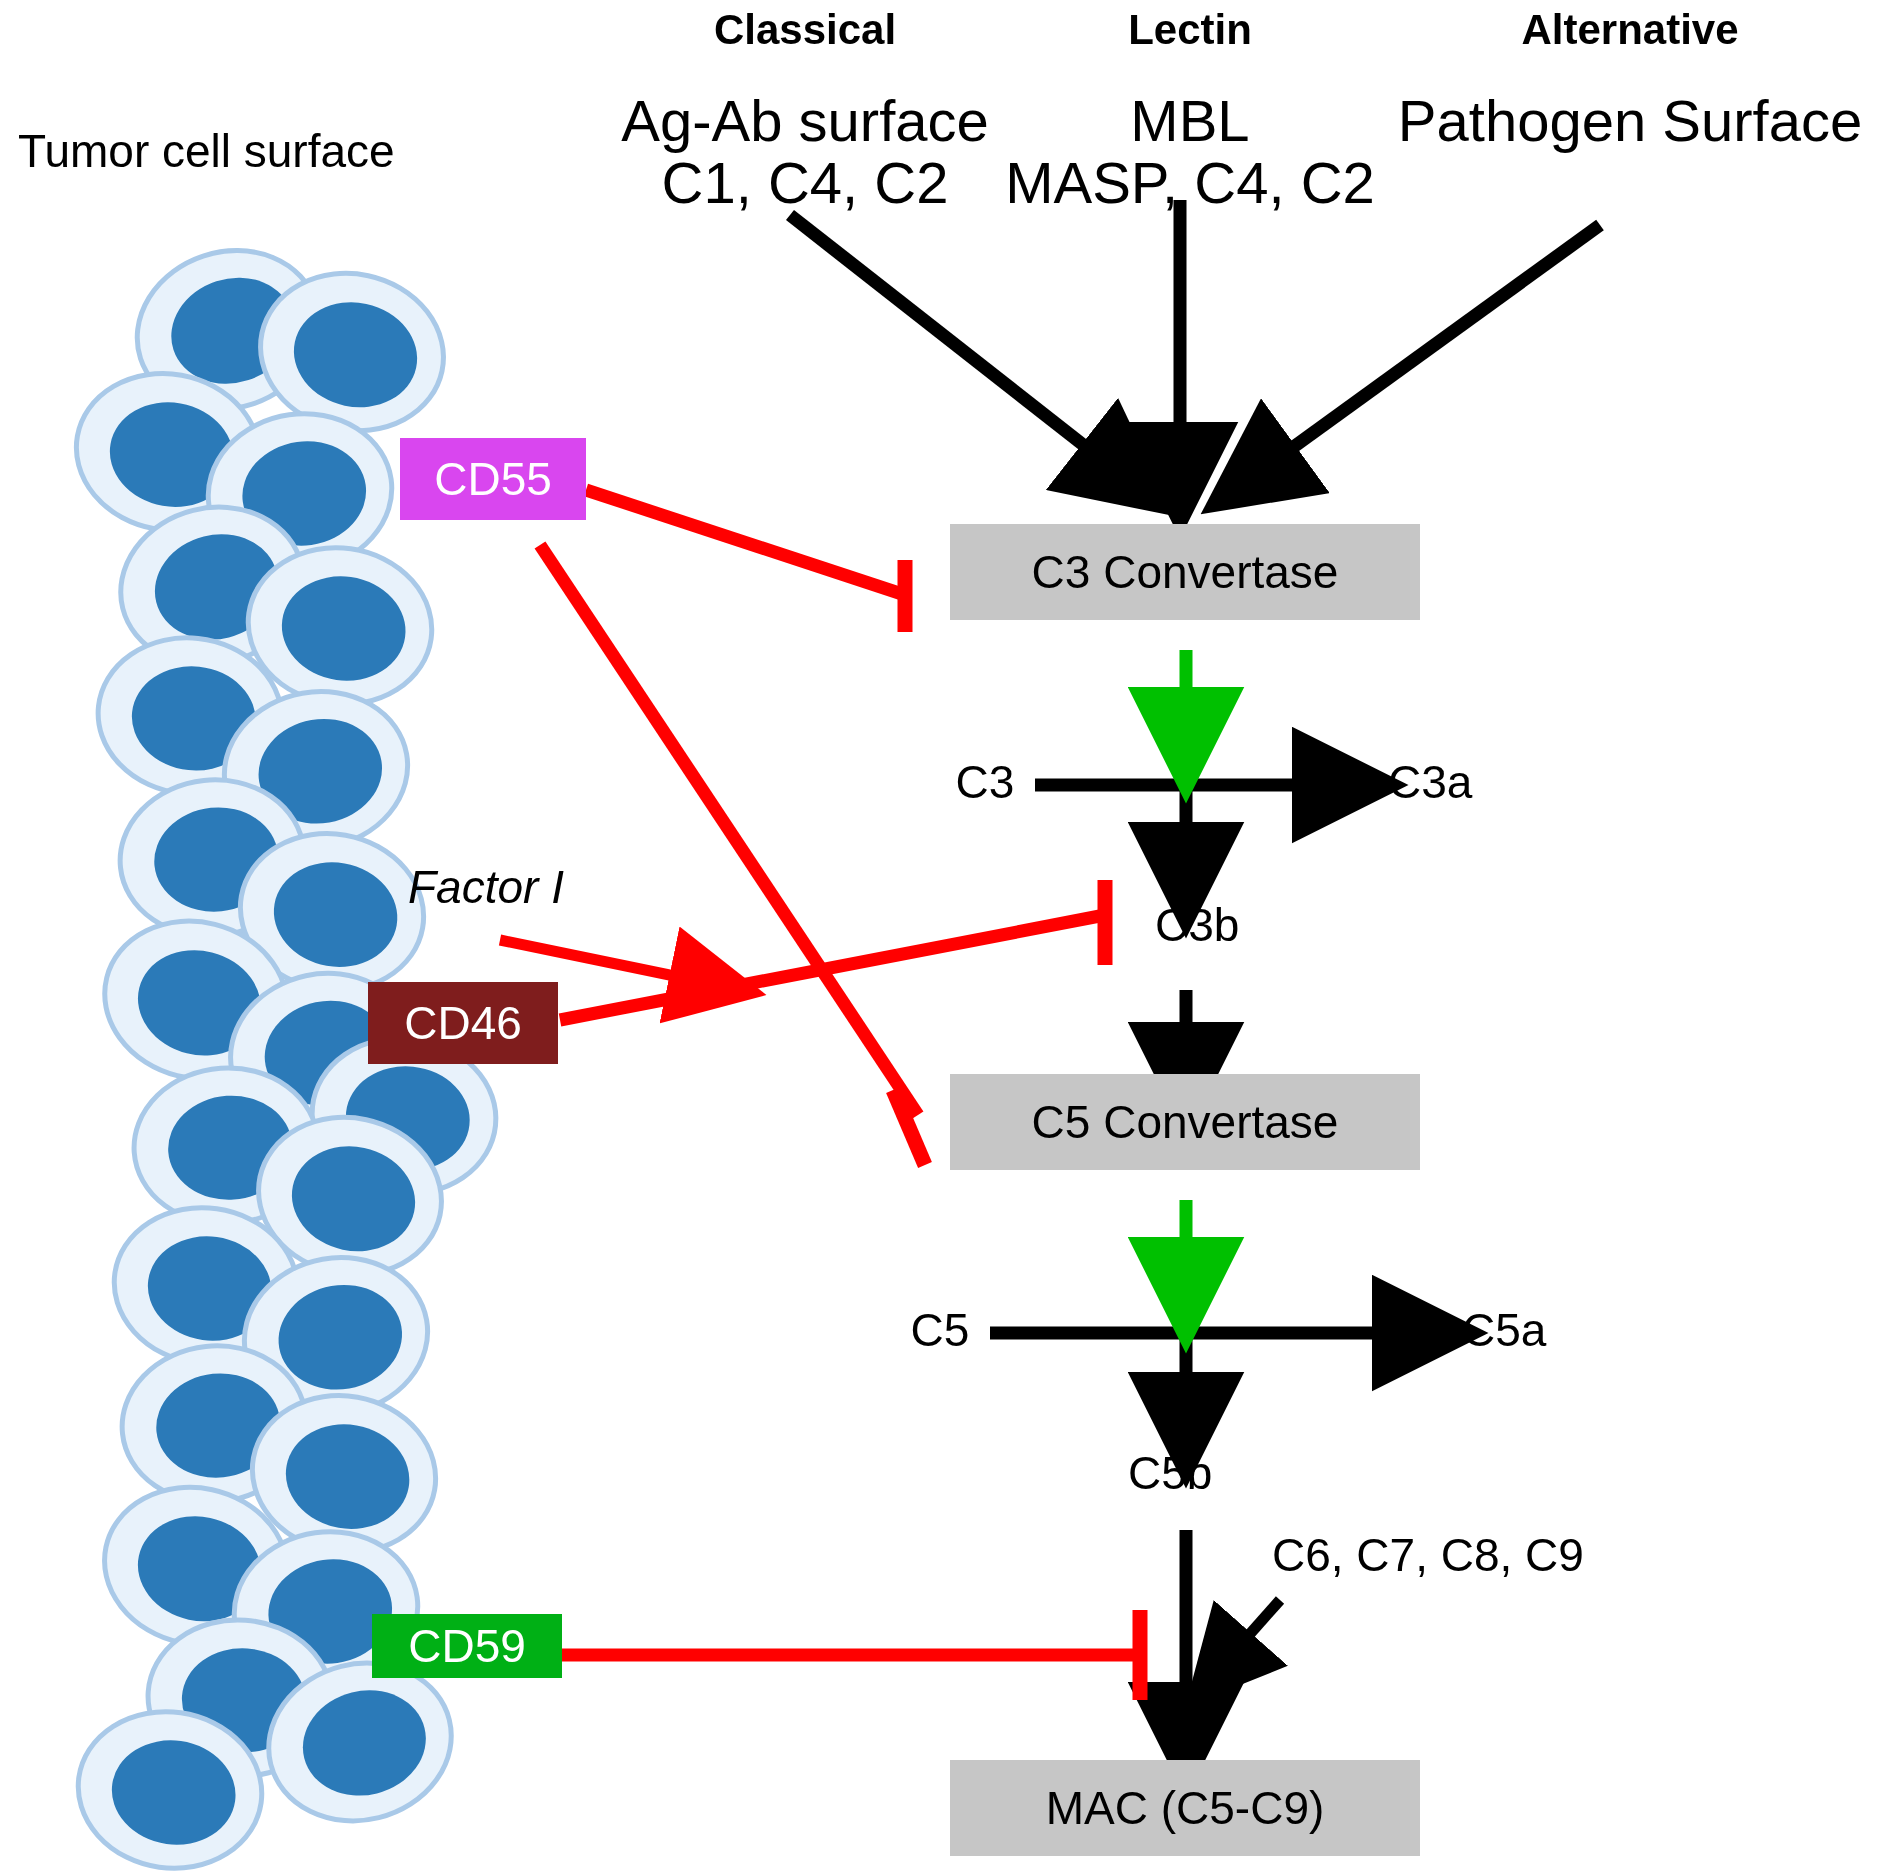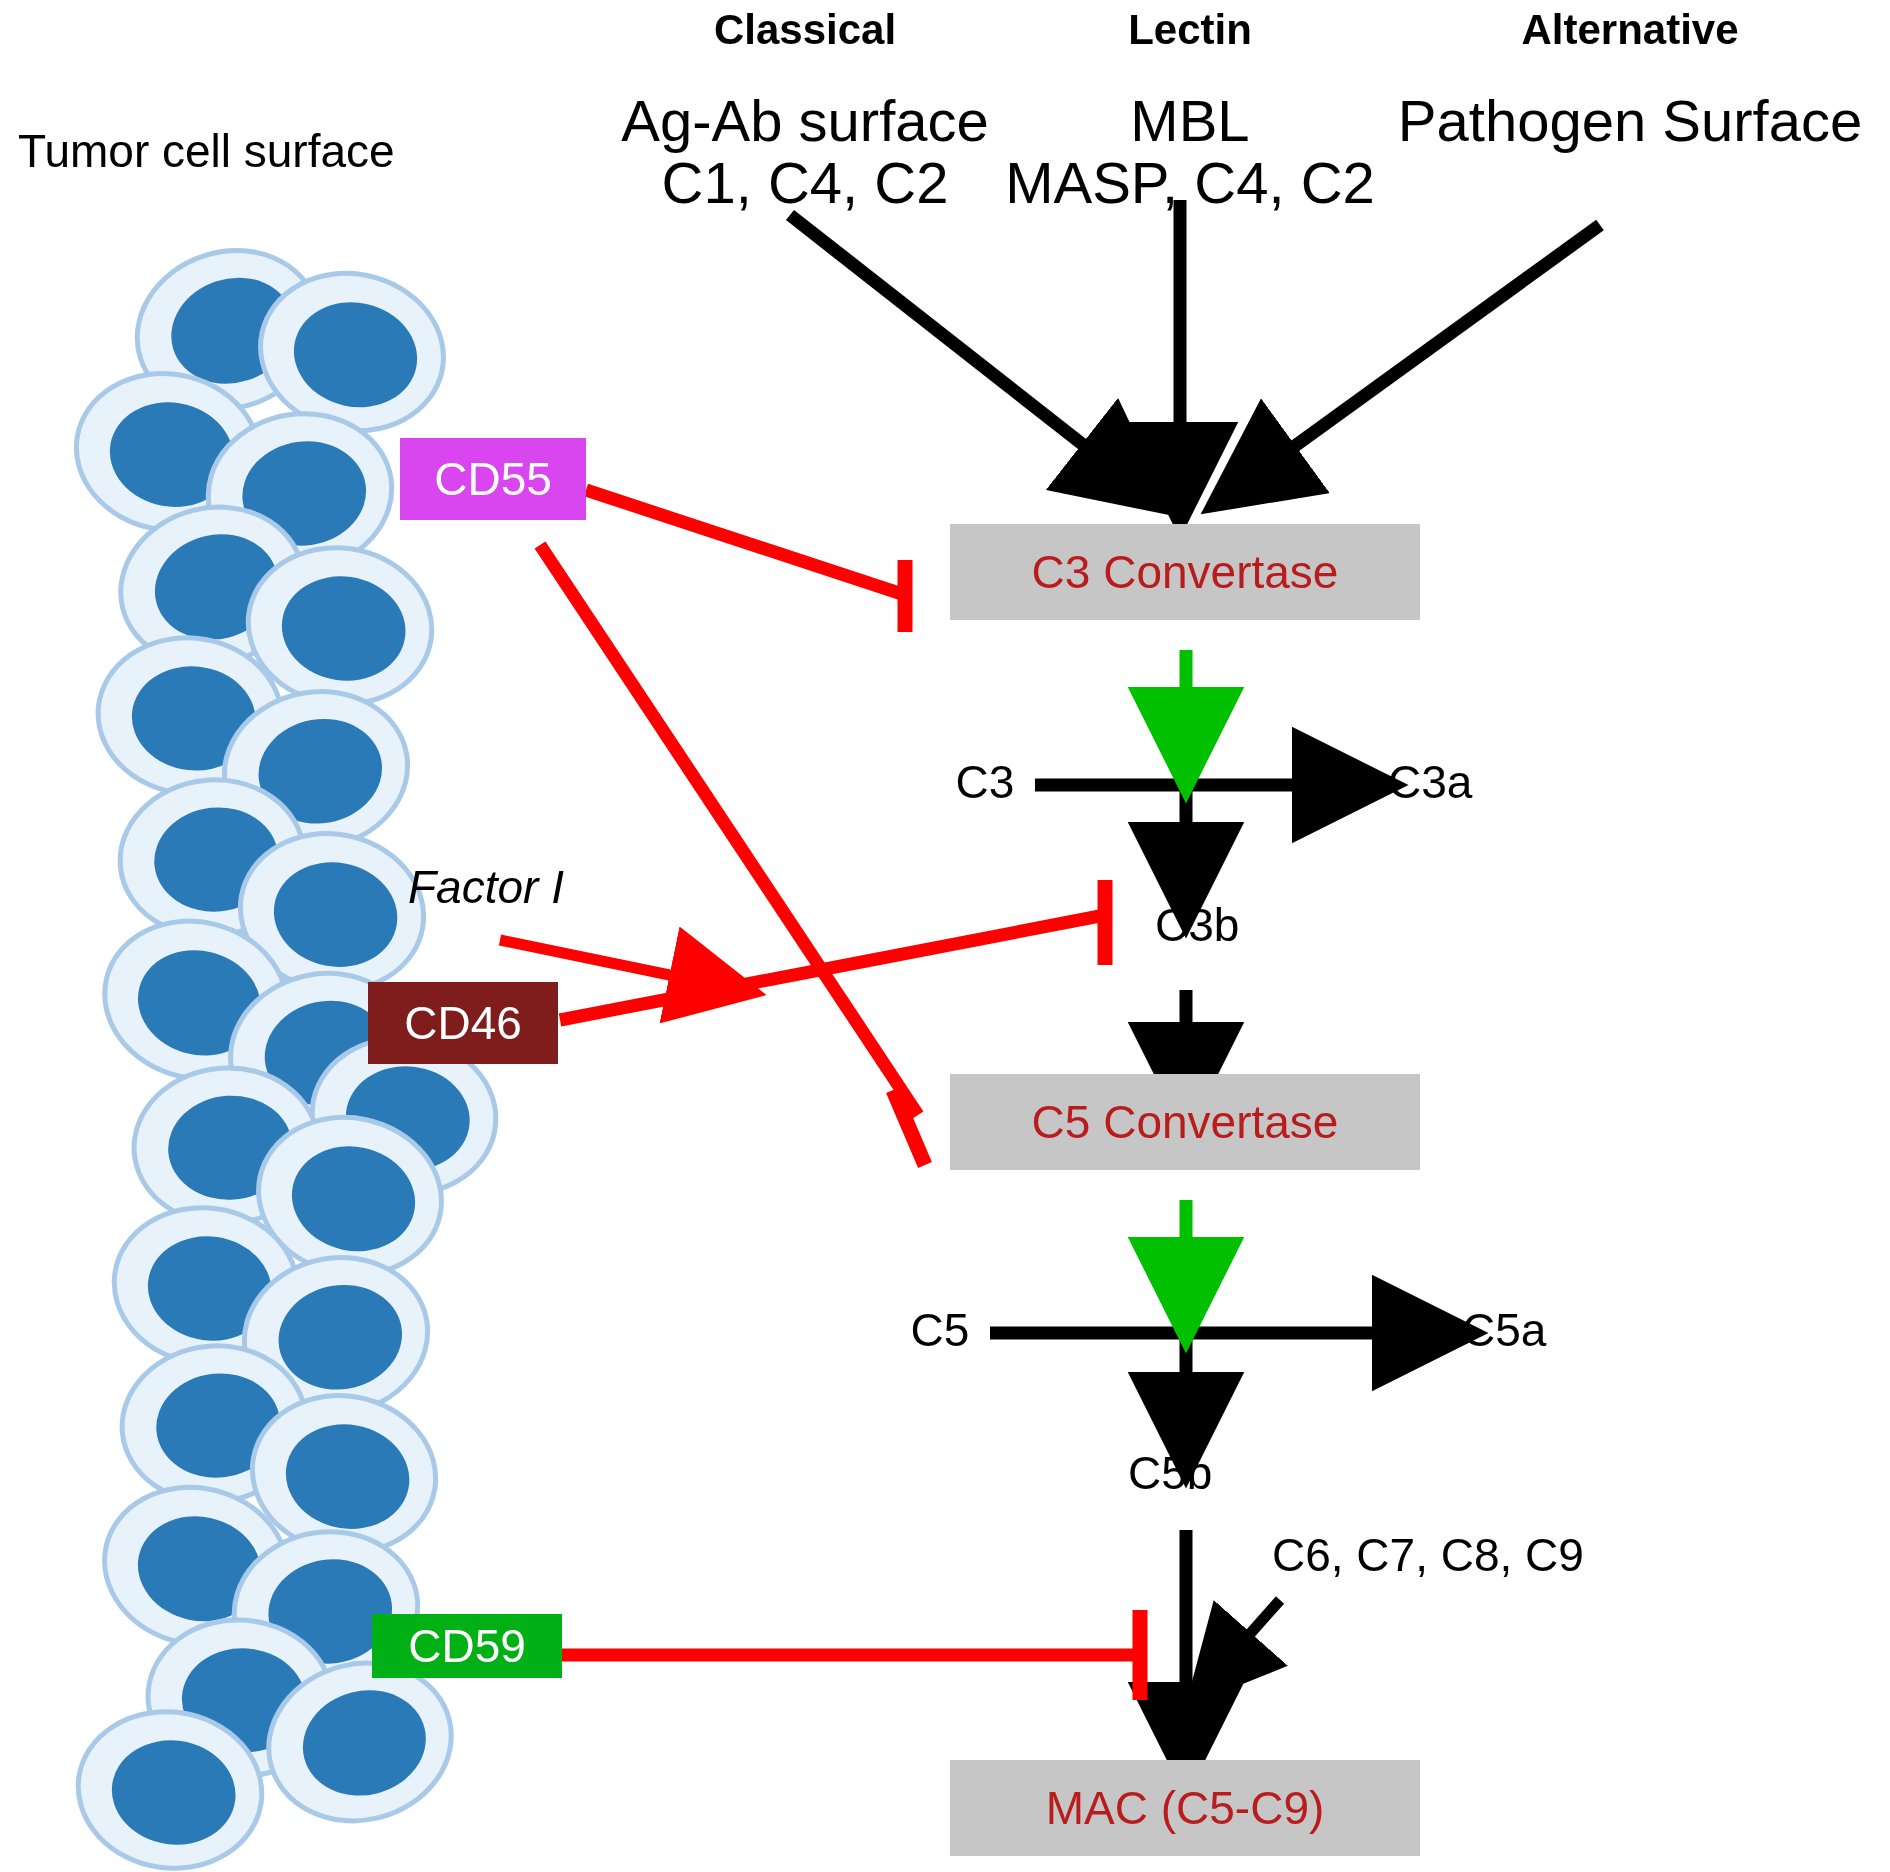--- a/index.html
+++ b/index.html
@@ -5,21 +5,21 @@
   html,body{margin:0;padding:0;background:#ffffff;}
   body{width:1890px;height:1872px;position:relative;overflow:hidden;
        font-family:"Liberation Sans","DejaVu Sans",sans-serif;color:#000;}
   #canvas{position:absolute;left:0;top:0;width:1890px;height:1872px;}
   svg.layer{position:absolute;left:0;top:0;width:1890px;height:1872px;overflow:visible;}
   .txt{position:absolute;white-space:nowrap;line-height:1.12;}
   .hdr{font-size:42px;font-weight:bold;}
   .sub{font-size:58px;margin-top:15px;}
   .lbl{font-size:46px;}
   .boxlabel{position:absolute;display:flex;align-items:center;justify-content:center;
-            font-size:46px;background:#c6c6c6;color:#b91c1c;}
+            font-size:46px;background:#c6c6c6;color:#000000;}
   .badge{position:absolute;display:flex;align-items:center;justify-content:center;
          font-size:46px;color:#ffffff;}
   .center{transform:translateX(-50%);}
 </style>
 </head>
 <body>
 
 <div id="canvas">
 
   <svg class="layer" viewBox="0 0 1890 1872">

